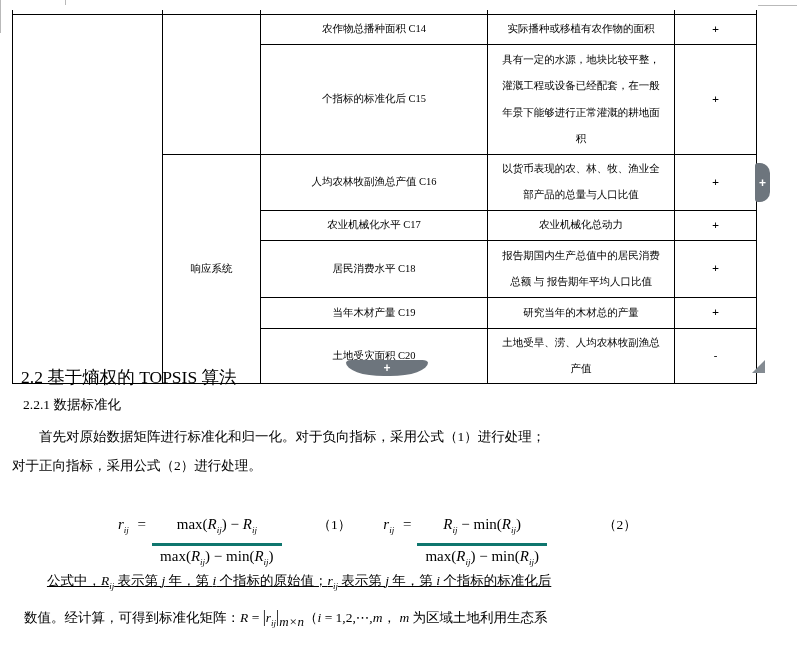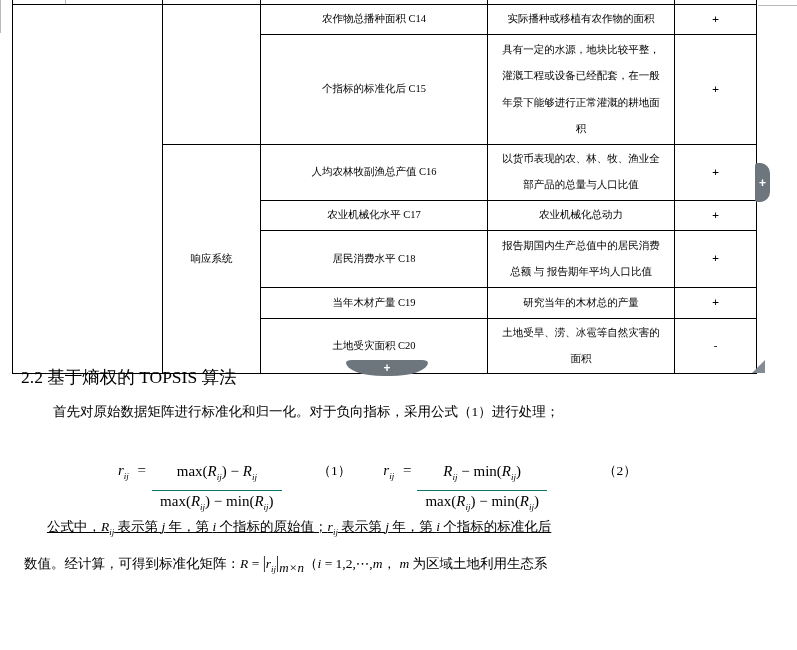--- a/index.html
+++ b/index.html
@@ -8,21 +8,21 @@
     width:797px; height:650px; position:relative; overflow:hidden;
     font-family:"Liberation Serif","DejaVu Serif",serif; color:#000;
   }
   
   .mark { position:absolute; background:#b9b9b9; }
   .mark-page-left { left:0; top:0; width:1px; height:33px; }
   .mark-margin-tick { left:65px; top:0; width:1px; height:5px; }
   .mark-top-right { left:758px; top:5px; width:39px; height:1px; }
 
   
-  .tbl-wrap { position:absolute; left:12px; top:0;border-radius:14px; }
+  .tbl-wrap { position:absolute; left:12px; top:10px;border-radius:14px; }
   table { border-collapse:collapse; table-layout:fixed; width:744px; }
   td {
     border:1px solid #000; text-align:center; vertical-align:middle;
     font-size:10.5px; line-height:2.5; padding:1px 8px;
   }
   tr.sliver td { border-top:none; height:4px; padding:0; line-height:0; }
   td.desc { padding:1px 10px; }
   td.pol { font-family:"DejaVu Sans Mono",monospace; font-size:11px; }
 
   
@@ -43,34 +43,34 @@
   .resize-handle {
     position:absolute; left:752px; top:360px; width:0; height:0;
     border-left:13px solid transparent; border-bottom:13px solid #848b92;
     cursor:nwse-resize;
   }
 
   
   .content { position:absolute; left:0; top:362px; width:797px; }
   .h2 { font-size:17.5px; margin:3px 0 0 21px; }
   .h3 { font-size:13.5px; margin:7px 0 0 23px; }
-  .para { font-size:13.5px; margin:0 26px; line-height:28px; }
+  .para { font-size:13.5px; margin:0 12px; line-height:28px; }
   .para .line1 { margin-top:9px; text-indent:2em; }
   .para .line2 { margin-top:1px; }
   i { font-style:italic; }
   sub { font-size:9px; font-style:italic; }
 
   
   .formula-row {
     display:flex; align-items:center; margin:14px 0 0 118px;
     font-size:15px; height:62px;
   }
   .frac { display:inline-flex; flex-direction:column; align-items:center; margin-left:6px; }
   .frac .num { padding:0 8px 8px;margin-top:32px; }
-  .frac .den { border-top:1px solid #0f766e; padding:2px 8px 0; }
+  .frac .den { border-top:3px solid #0f766e; padding:2px 8px 0; }
   .flabel { font-size:13.5px; }
   .flabel-1 { margin-left:36px; }
   .f2 { margin-left:32px; }
   .flabel-2 { margin-left:56px; }
   .eq { margin-left:5px; }
 
   .p2 { font-size:13.5px; margin:0 22px 0 24px; }
   .p2 .l1 { margin-top:16px; text-indent:1.7em;text-decoration:underline; }
   .p2 .l2 { margin-top:17px; }
   .bar { font-size:16px; }
@@ -128,40 +128,42 @@
       <td class="desc">报告期国内生产总值中的居民消费总额 与 报告期年平均人口比值</td>
       <td class="pol">+</td>
     </tr>
     <tr style="height:27px">
       <td>当年木材产量  C19</td>
       <td class="desc">研究当年的木材总的产量</td>
       <td class="pol">+</td>
     </tr>
     <tr style="height:50px">
       <td>土地受灾面积  C20</td>
-      <td class="desc">土地受旱、涝、冰雹等自然灾害的面积</td>
+      <td class="desc">土地受旱、涝、人均农林牧副渔总产值</td>
       <td class="pol">-</td>
     </tr>
   </tbody>
     </table>
 </div>
 
 <div class="addcol-btn">
   <span>+</span>
 </div>
 <div class="addrow-btn">
   <span>+</span>
 </div>
 <div class="resize-handle"></div>
 
 <div class="content">
   <div class="h2">2.2 基于熵权的 TOPSIS 算法</div>
+  <div class="h3">2.2.1 数据标准化</div>
 
   <div class="para">
     <div class="line1">首先对原始数据矩阵进行标准化和归一化。对于负向指标，采用公式（1）进行处理；</div>
+    <div class="line2">对于正向指标，采用公式（2）进行处理。</div>
   </div>
 
   <div class="formula-row">
 
     <span>
       <i>r</i><sub>ij</sub>
       <span class="eq">=</span>
     </span>
     <span class="frac">
       <span class="num">

